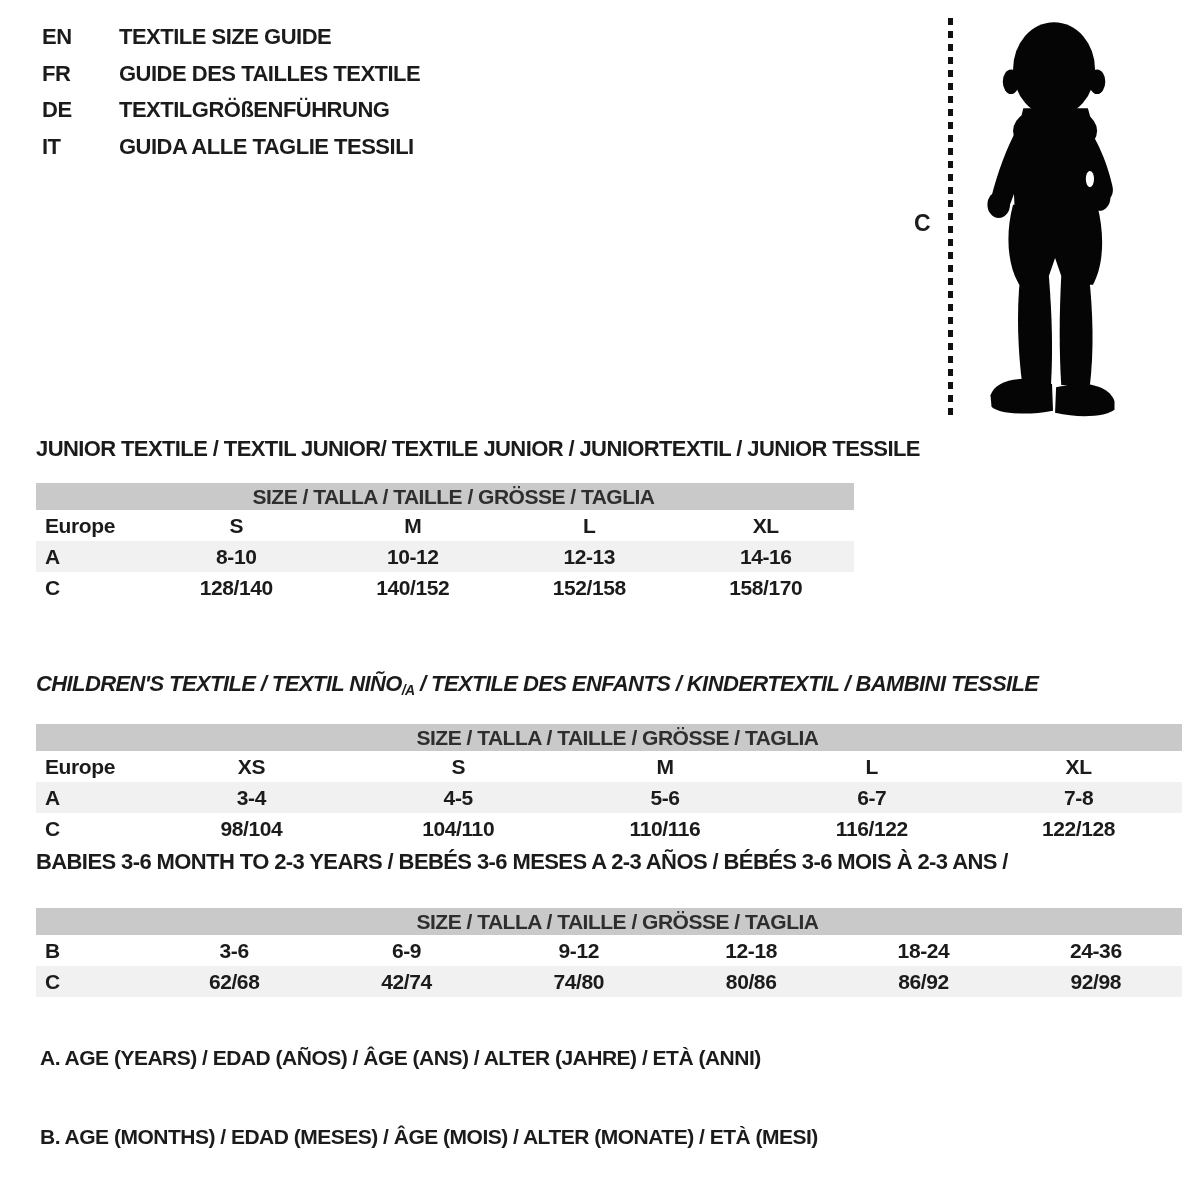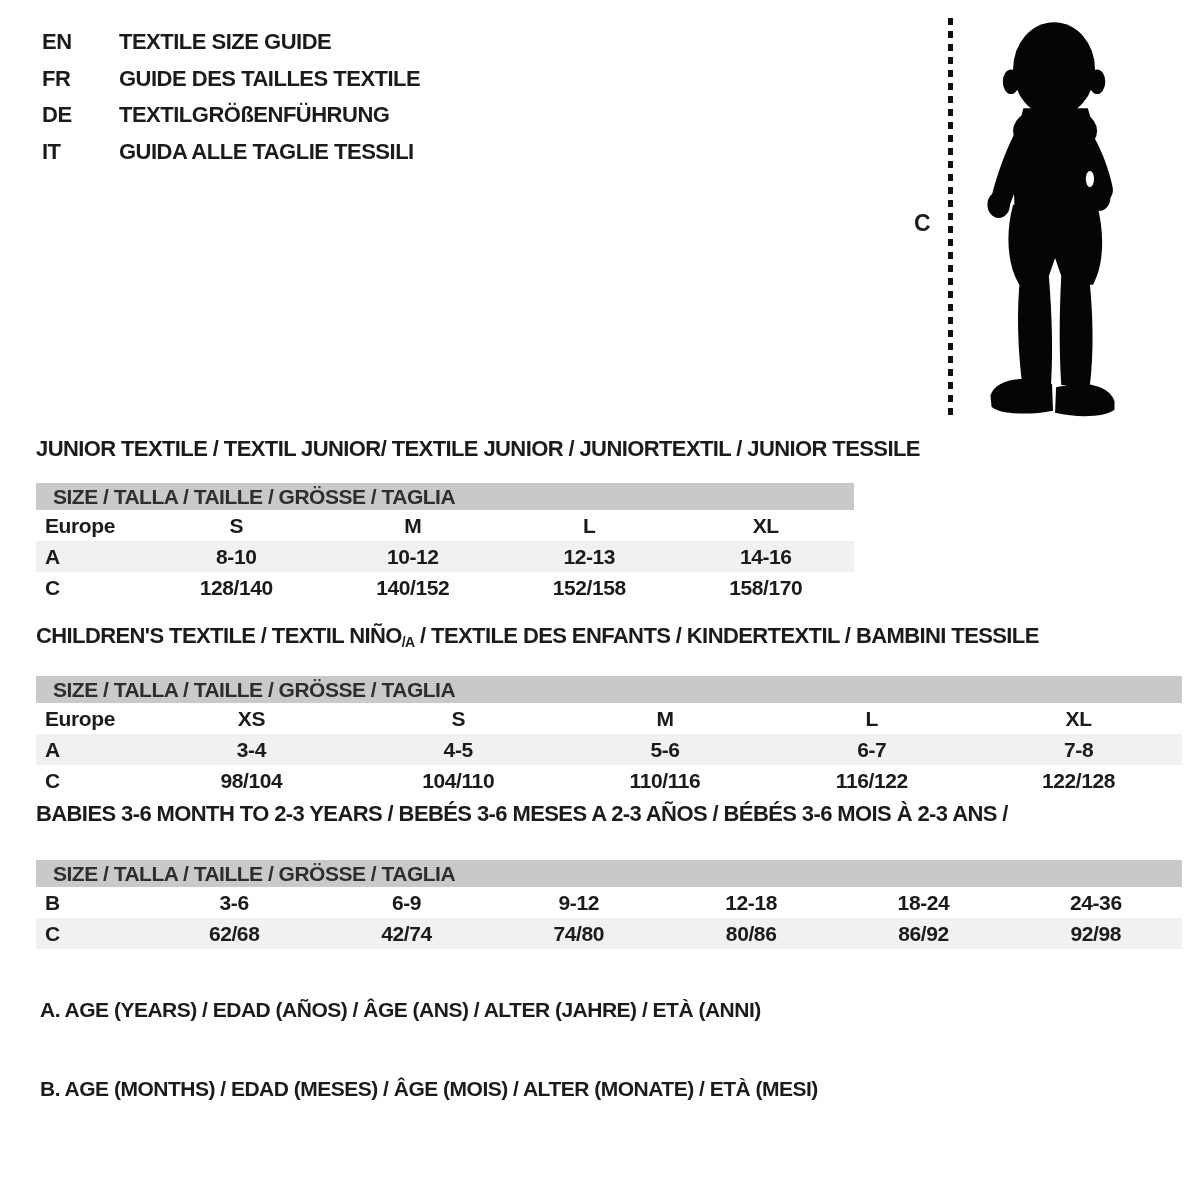--- a/index.html
+++ b/index.html
@@ -3,45 +3,46 @@
 <meta charset="utf-8">
 <style>
   html,body{margin:0;padding:0;background:#ffffff;}
   .page{
     position:relative;width:1200px;height:1200px;background:#ffffff;
     color:#1b1b1b;font-family:"Liberation Sans",sans-serif;overflow:hidden;
   }
   
   .hdr{position:relative;height:432px;}
   .langs{position:absolute;left:42px;top:24px;}
-  .lang{display:flex;align-items:center;height:36.5px;font-weight:bold;
+  .lang{display:flex;height:36.5px;font-weight:bold;
         font-size:22px;letter-spacing:-0.5px;}
   .lang .code{width:77px;}
   .measure-line{
     position:absolute;left:948px;top:18px;width:5px;height:398px;
     background:repeating-linear-gradient(to bottom,#101010 0 7px,transparent 7px 13px);
   }
   .measure-label{position:absolute;left:914px;top:210px;font-size:23px;font-weight:bold;}
   .fig{position:absolute;left:963px;top:12px;width:178px;height:410px;}
   .fig svg{width:100%;height:100%;display:block;}
   
   .section{margin-left:36px;}
   .sec-title{margin:0;font-size:22px;font-weight:bold;letter-spacing:-0.6px;line-height:26px;}
   .sec-title .subA{font-size:14px;vertical-align:-4px;font-weight:bold;}
   .mt-junior{margin-top:4px;}
-  .mt-children{margin-top:20px;}
+  .mt-children{margin-top:68px;font-style:italic;}
   .mt-babies{line-height:35px;}
   .tablewrap{margin-top:21px;}
   .tablewrap.babies{margin-top:29px;}
   .w-junior{width:818px;}
   .w-wide{width:1146px;}
   .size-bar{
     height:27px;line-height:27px;background:#c9c9c9;color:#2e2e2e;
     padding-left:17px;font-size:21px;font-weight:bold;letter-spacing:-0.5px;
     box-sizing:border-box;
+    text-align:center;
   }
   table.size{width:100%;border-collapse:collapse;table-layout:fixed;}
   table.size td{
     height:31px;text-align:center;font-size:21px;font-weight:bold;
     letter-spacing:-0.4px;padding:0;vertical-align:middle;margin-top:48px;
   }
   table.size td.lbl{text-align:left;padding-left:9px;}
   table.size col.label-col{width:112px;}
   table.size tr.alt{background:#f1f1f1;}
   

